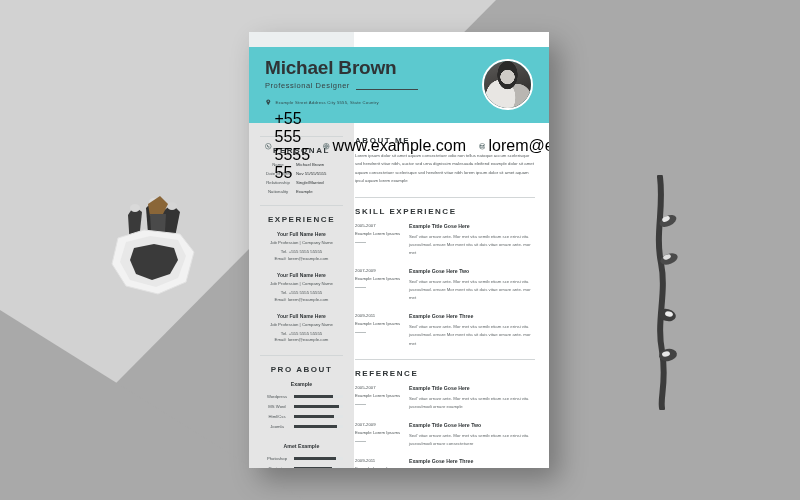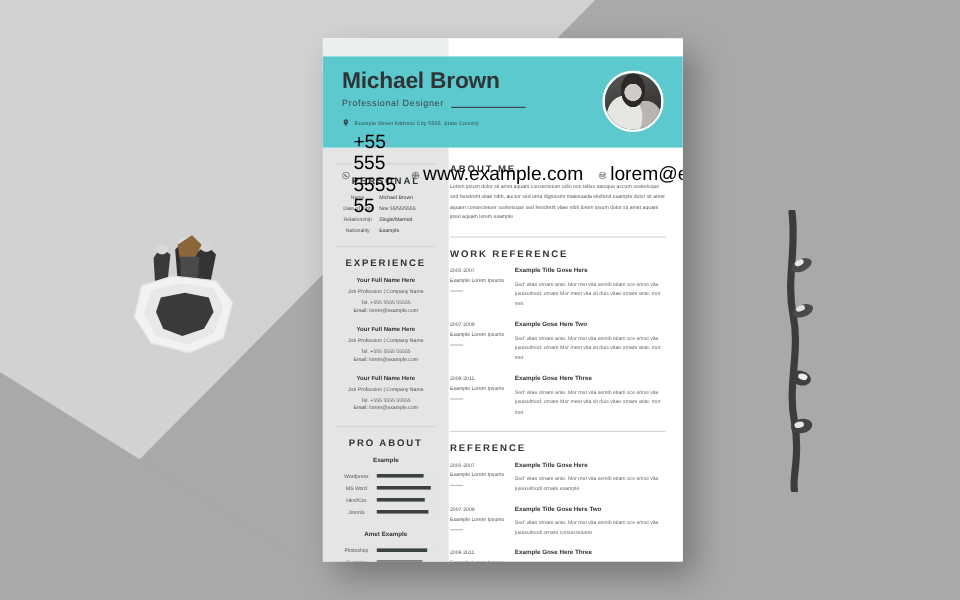--- a/index.html
+++ b/index.html
@@ -22,21 +22,21 @@
     clip-path: polygon(0 62%, 38% 100%, 0 100%);
   }
 
   
   .prop { position:absolute; }
   #pen-holder { left:88px; top:190px; width:130px; height:130px; }
   #twig { left:640px; top:175px; width:44px; height:235px; }
 
   
   #resume-page {
-    position:absolute; left:269px; top:32px;
+    position:absolute; left:249px; top:32px;
     width:300px; height:436px;
     background:#ffffff;
     box-shadow: 10px 12px 26px rgba(0,0,0,.30);
     overflow:hidden;
   }
   .top-strip { height:15px; background:#ffffff; display:flex; }
   .top-strip .left { width:105px; background:#eceff0; }
   .top-strip .right { flex:1; background:#ffffff; }
 
   
@@ -305,21 +305,21 @@
 
       </div>
     </div>
 
     <div id="main-col">
 
       <div class="sec-head">ABOUT ME</div>
       <div class="para">Lorem ipsum dolor sit amet aquam consectetuer odio non tellus natoque accum scelerisque sed hendrerit vitae nibh, auctor  sed urna dignissim malesuada eleifend example dolor sit amet aquam consectetuer scelerisque sed hendrerit vitae nibh lorem ipsum dolor sit amet aquam ipsul aquam lorem example</div>
 
       <div class="sec-divider"></div>
-      <div class="sec-head">WORK REFERENCE</div>
+      <div class="sec-head">SKILL EXPERIENCE</div>
 
       <div class="entry">
         <div class="entry-left">
           <div class="entry-date">2005-2007</div>
           <div class="entry-sub">Example Lorem Ipsums</div>
           <div class="entry-dash"></div>
         </div>
         <div class="entry-right">
           <div class="entry-title">Example Title Gose Here</div>
           <div class="entry-desc">Sed' vitae ornare ante. Mor met vita semib etiam sce erinsi vita jusexulmod. ornare  Mor meet vita sit duis vitae ornare ante. mor met</div>

